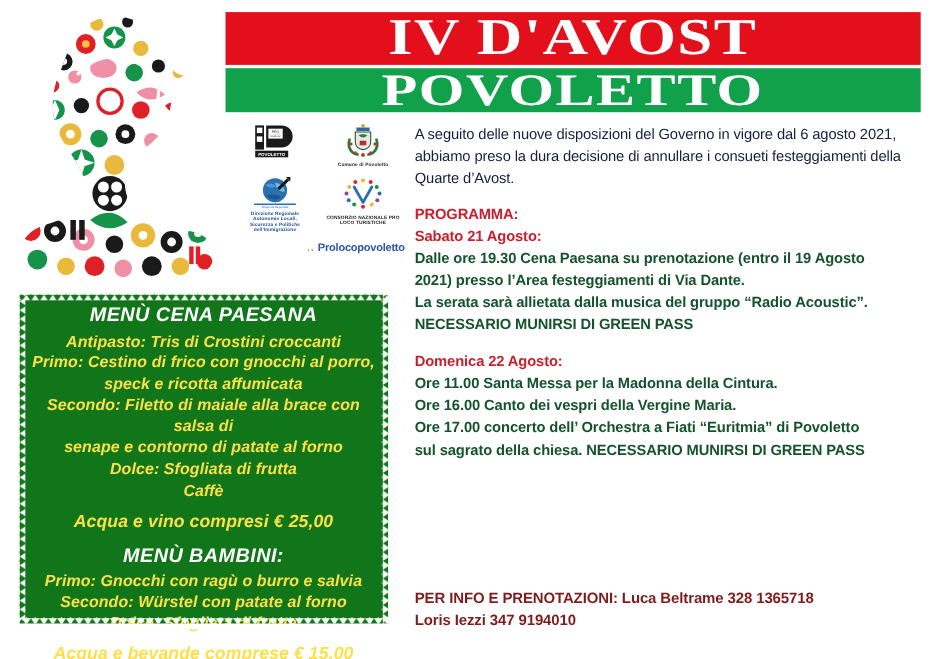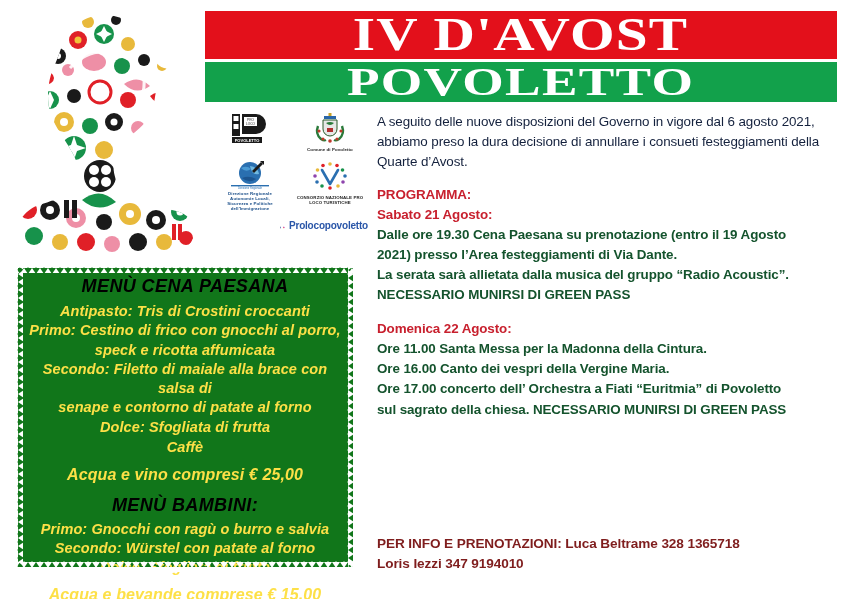--- a/index.html
+++ b/index.html
@@ -135,21 +135,21 @@
     background: #11761A;
     box-sizing: border-box;
     padding: 6px 10px 8px 10px;
     text-align: center;
     display: flex;
     flex-direction: column;
     align-items: center;
     justify-content: flex-start;
   }
   .menu-title {
-    color: #000000;
+    color: #ffffff;
     font-weight: bold;
     font-style: italic;
     font-size: 18px;
     letter-spacing: 0.4px;
     margin: 3px 0 5px 0;
     white-space: nowrap;
   }
   .menu-title.second {
     margin-top: 9px;
     margin-bottom: 4px;

